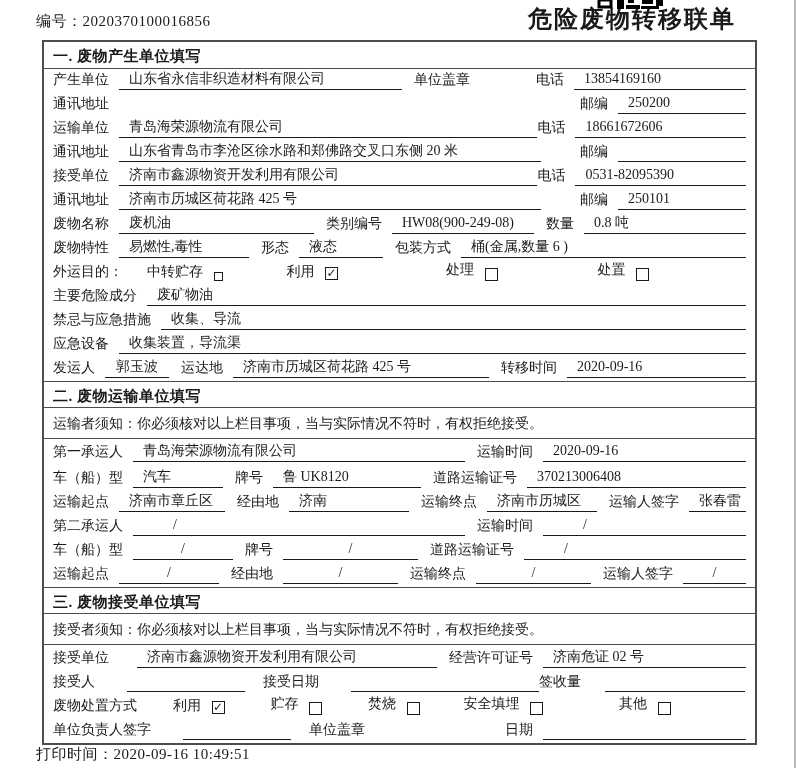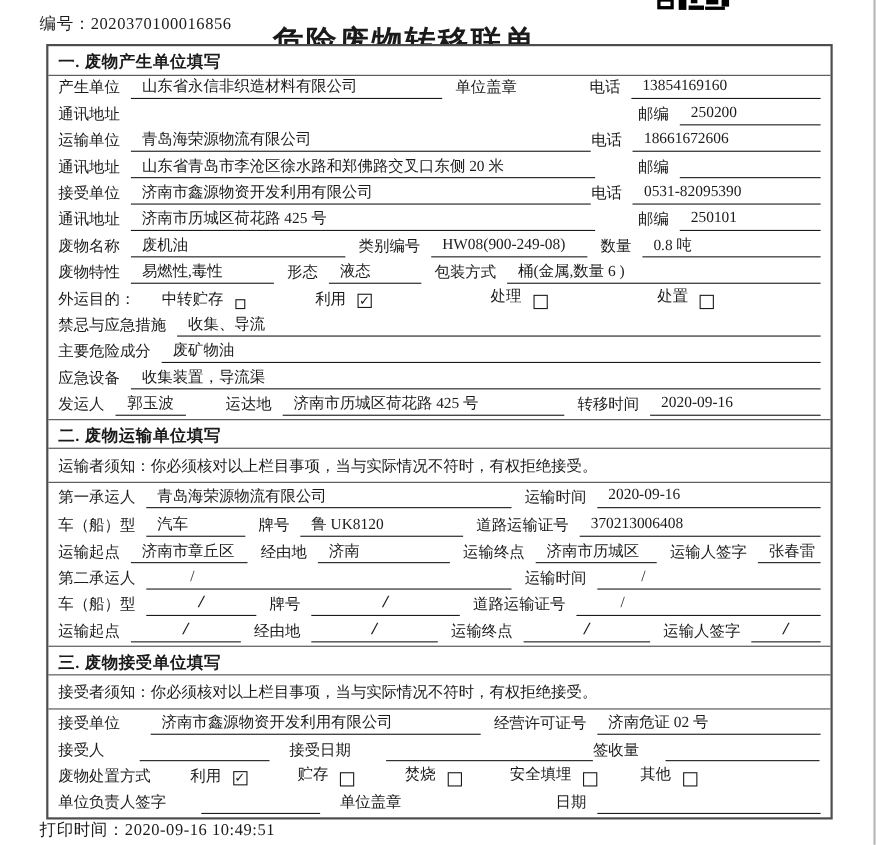--- a/index.html
+++ b/index.html
@@ -7,36 +7,36 @@
     width:796px; height:768px; background:#ffffff; color:#1a1a1a;
     font-family:"Liberation Serif","DejaVu Serif",serif;
     font-size:14px; position:relative; overflow:hidden;
   }
   * { box-sizing:border-box; }
   .page { position:relative; width:796px; height:768px; background:#fff; }
   .screen-edge { position:absolute; right:0; top:0; width:2px; height:768px; background:#b8b8b8; }
 
   
   .serial { position:absolute; top:12px; left:36px; font-size:15px; letter-spacing:.5px; }
-  .doc-title { position:absolute; top:19px; left:0; right:60px; text-align:center;
-    font-size:28px; font-weight:bold; letter-spacing:2px; }
+  .doc-title { position:absolute; top:3px; left:0; right:60px; text-align:right;
+    font-size:24px; font-weight:bold; letter-spacing:2px; }
   .qr-frag { position:absolute; top:0; left:597px; width:66px; height:10px; }
 
   
   .form-table { position:absolute; top:40px; left:42px; width:715px; border:2px solid #4d4d4d; background:#fff; }
   .shdr { height:27px; padding:5px 9px 0; font-weight:bold; font-size:15px;
     border-bottom:1px solid #4d4d4d; letter-spacing:.5px; }
   .shdr.bt { border-top:1px solid #4d4d4d; }
   .notice { height:31px; padding:7px 9px 0; border-bottom:1px solid #4d4d4d; }
   .frow { display:flex; align-items:flex-end; height:24px; padding:0 9px 3px 9px; }
   .frow.tall { height:26px; }
   .lbl { white-space:nowrap; margin-right:10px; padding-bottom:1px; }
   .ul { border-bottom:1px solid #1a1a1a; padding:0 4px 1px 10px; white-space:nowrap;
     overflow:hidden; min-height:19px; }
-  .ul.ctr { text-align:center; padding-left:4px;font-family:Liberation Mono, monospace; }
+  .ul.ctr { text-align:center; padding-left:4px; }
   .ul.grow { flex:1 1 auto; }
   .spacer { flex:1 1 auto; }
   .ml12 { margin-left:12px; }
 
   
   .opt { white-space:nowrap; padding-bottom:1px; }
   .cb { display:inline-flex; align-items:center; justify-content:center;
     width:13px; height:13px; border:1.5px solid #1a1a1a; margin-left:7px;
     vertical-align:-1px; font-family:"DejaVu Sans",sans-serif; }
   .cb .mk { font-style:normal; font-size:12px; font-weight:bold; line-height:1; }
@@ -153,38 +153,38 @@
       </span>
       <span class="opt" style="margin-left:100px">
         <span>处置</span>
         <span class="cb">
             <i class="mk"></i>
           </span>
       </span>
     </div>
 
     <div class="frow">
+      <span class="lbl">主要危险成分</span>
+      <span class="ul grow">废矿物油</span>
+    </div>
+
+    <div class="frow">
       <span class="lbl">禁忌与应急措施</span>
       <span class="ul grow">收集、导流</span>
     </div>
 
     <div class="frow">
-      <span class="lbl">主要危险成分</span>
-      <span class="ul grow">废矿物油</span>
-    </div>
-
-    <div class="frow">
       <span class="lbl">应急设备</span>
       <span class="ul grow">收集装置，导流渠</span>
     </div>
 
     <div class="frow">
       <span class="lbl">发运人</span>
       <span class="ul ctr" style="width:64px">郭玉波</span>
-      <span class="lbl" style="margin-left:36px">运达地</span>
+      <span class="lbl" style="margin-left:12px">运达地</span>
       <span class="ul" style="width:256px">济南市历城区荷花路 425 号</span>
       <span class="lbl ml12">转移时间</span>
       <span class="ul grow">2020-09-16</span>
     </div>
 
     <div class="shdr bt">二. 废物运输单位填写</div>
     <div class="notice">运输者须知：你必须核对以上栏目事项，当与实际情况不符时，有权拒绝接受。</div>
 
     <div class="frow tall">
       <span class="lbl">第一承运人</span>
@@ -278,21 +278,21 @@
         <span class="cb">
             <i class="mk"></i>
           </span>
       </span>
       <span class="opt" style="margin-left:44px">
         <span>安全填埋</span>
         <span class="cb">
             <i class="mk"></i>
           </span>
       </span>
-      <span class="opt" style="margin-left:39px">
+      <span class="opt" style="margin-left:76px">
         <span>其他</span>
         <span class="cb">
             <i class="mk"></i>
           </span>
       </span>
     </div>
 
     <div class="frow">
       <span class="lbl">单位负责人签字</span>
       <span class="ul" style="width:108px;margin-left:22px"></span>

